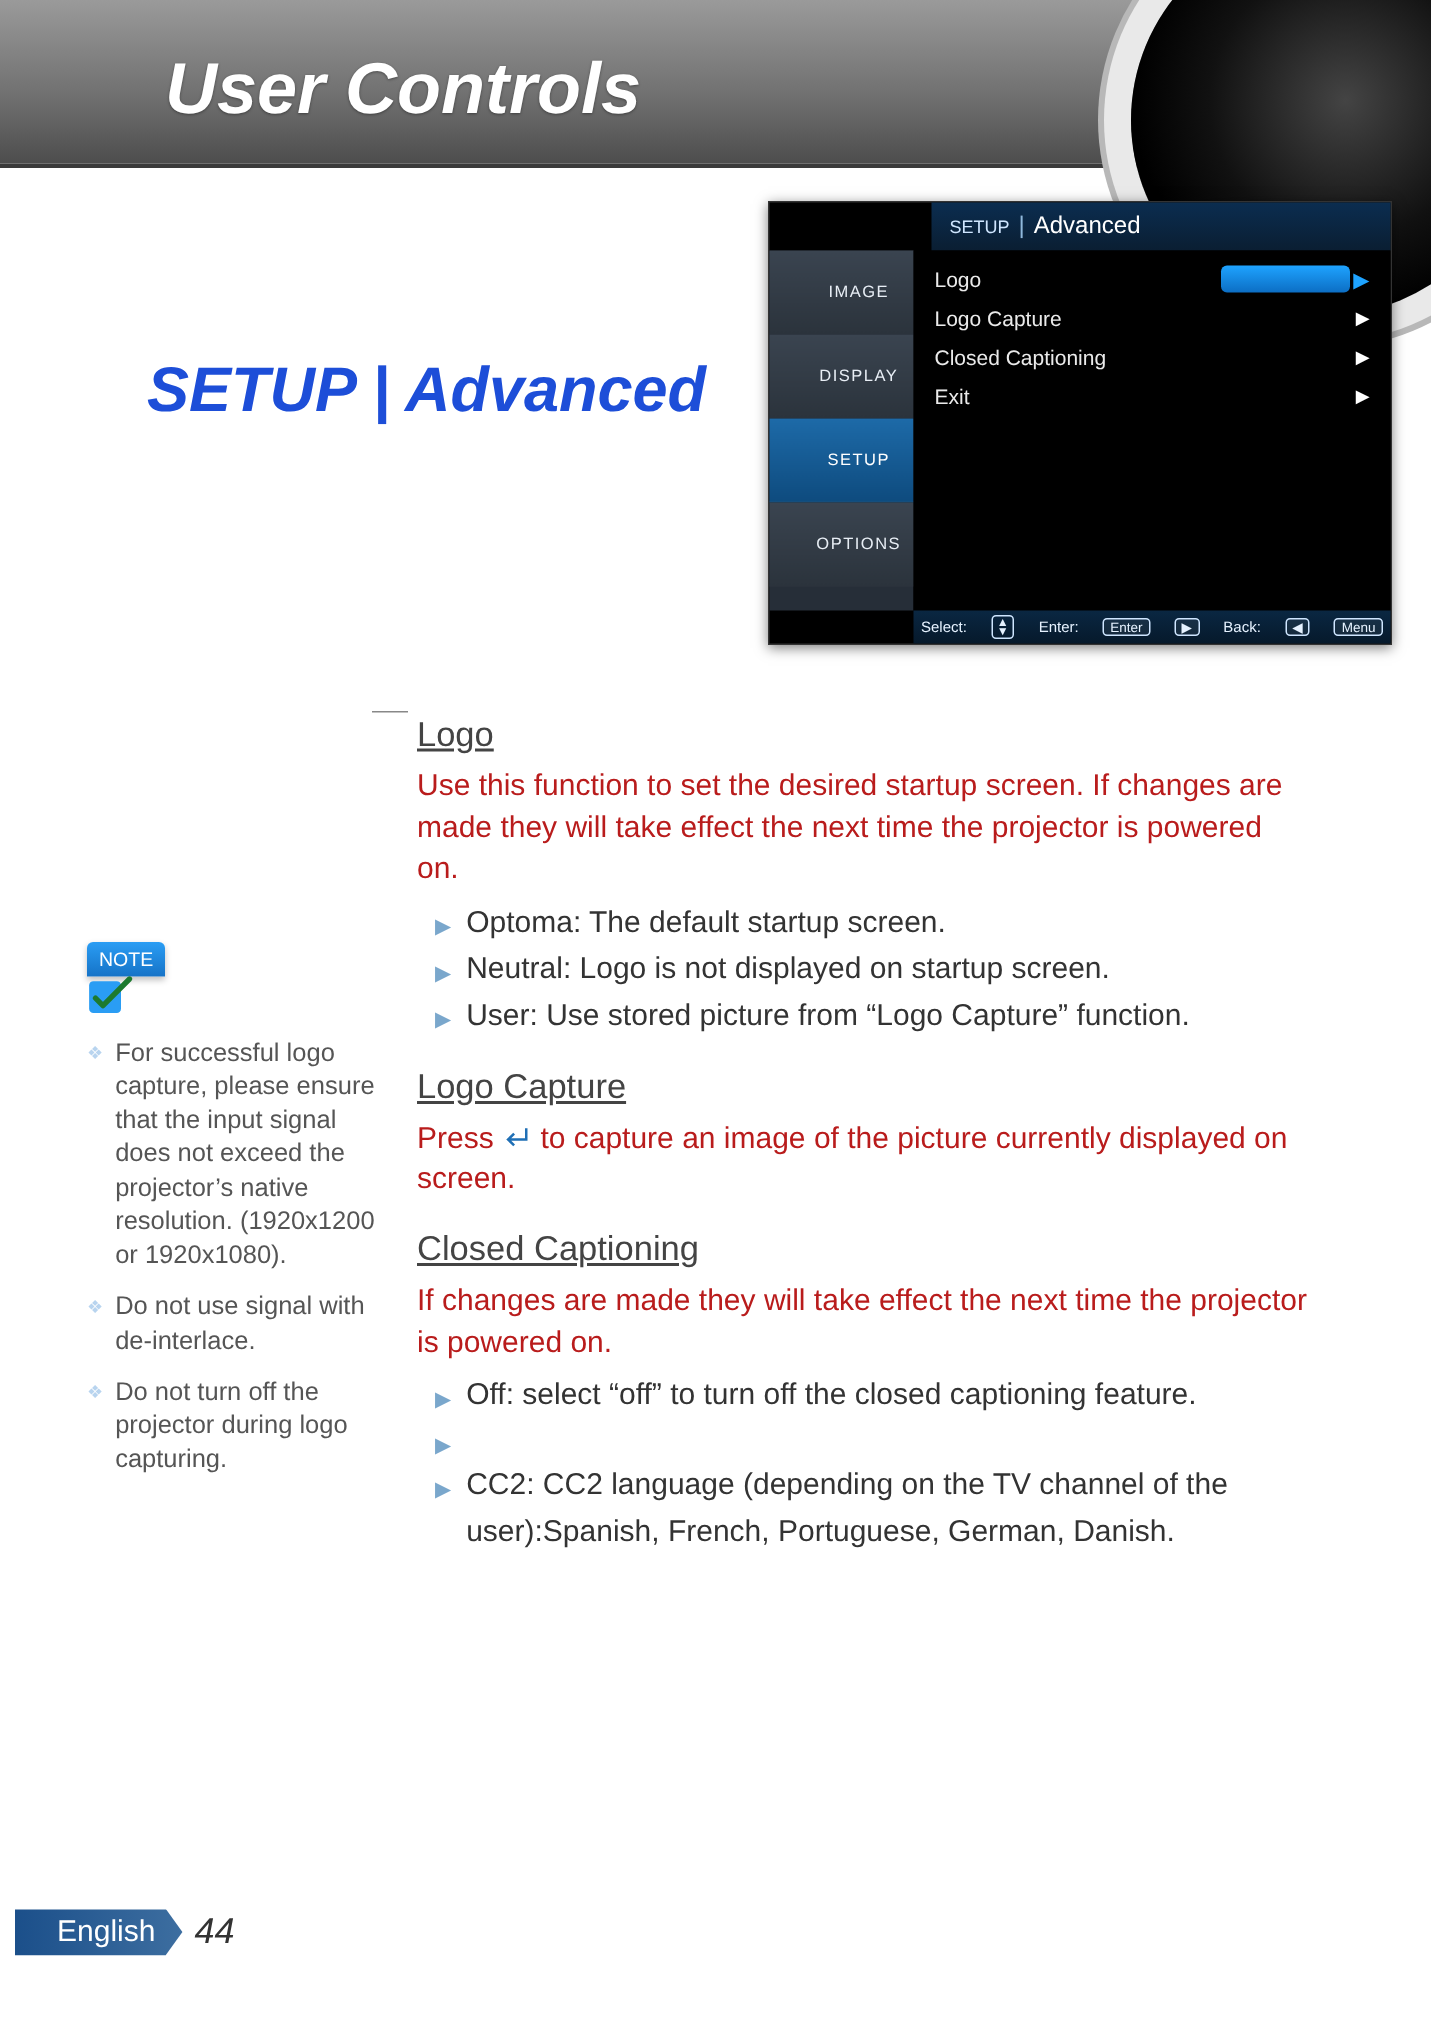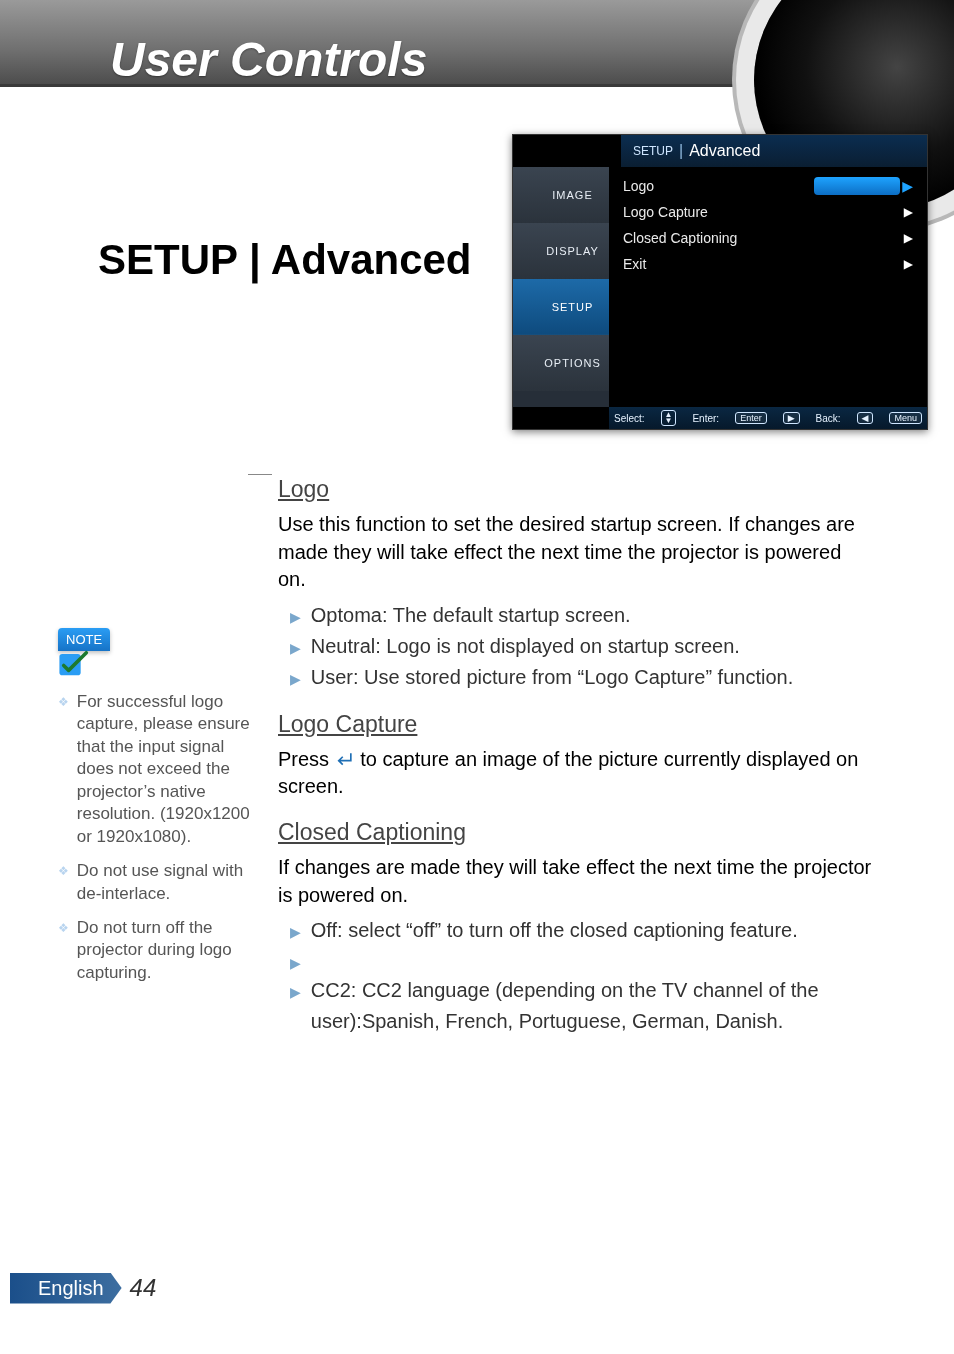--- a/index.html
+++ b/index.html
@@ -2,21 +2,21 @@
 <html><head>
 <meta charset="utf-8">
 <style>
   * { box-sizing: border-box; margin: 0; padding: 0; }
   html, body { width: 954px; height: 1354px; font-family: Arial, Helvetica, sans-serif; background: #fff; color: #222; }
   .page { position: relative; width: 954px; height: 1354px; background: #fff; overflow: hidden; }
 
   
   .banner {
     position: relative;
-    height: 87px;
+    height: 112px;
     background: linear-gradient(to bottom, #9a9a9a 0%, #6f6f6f 60%, #4d4d4d 100%);
     border-bottom: 3px solid #3a3a3a;
   }
   .banner-title {
     position: absolute;
     left: 110px;
     top: 32px;
     color: #fff;
     font-size: 48px;
     font-weight: bold;
@@ -34,21 +34,22 @@
     box-shadow: 0 0 0 18px #e9e9e9, 0 0 0 22px #b8b8b8;
   }
 
   
   .section-title {
     position: absolute;
     left: 98px;
     top: 236px;
     font-size: 42px;
     font-weight: bold;
-    color: #000000;
+    font-style: italic;
+    color: #1d4ed8;
   }
 
   
   .osd {
     position: absolute;
     left: 512px;
     top: 134px;
     width: 416px;
     height: 296px;
     background: #000;
@@ -122,21 +123,21 @@
     top: 458px;
     width: 600px;
   }
   .h2 {
     font-size: 23px;
     color: #444;
     text-decoration: underline;
     margin: 18px 0 8px 6px;
   }
   .para {
-    font-size: 20px; color: #000000; line-height: 1.38; margin-left: 6px;
+    font-size: 20px; color: #b91c1c; line-height: 1.38; margin-left: 6px;
   }
   .bullets { margin: 6px 0 2px 18px; }
   .bullets .b { display:flex; gap:10px; align-items:flex-start; font-size:20px; color:#333; line-height:1.55; }
   .bullets .b .tri { color:#7aa7cc; font-size:14px; margin-top:7px; }
 
   .enter-icon { display:inline-block; transform: translateY(2px); }
   .enter-icon svg { width:20px; height:18px; }
 
   
   .notes {

